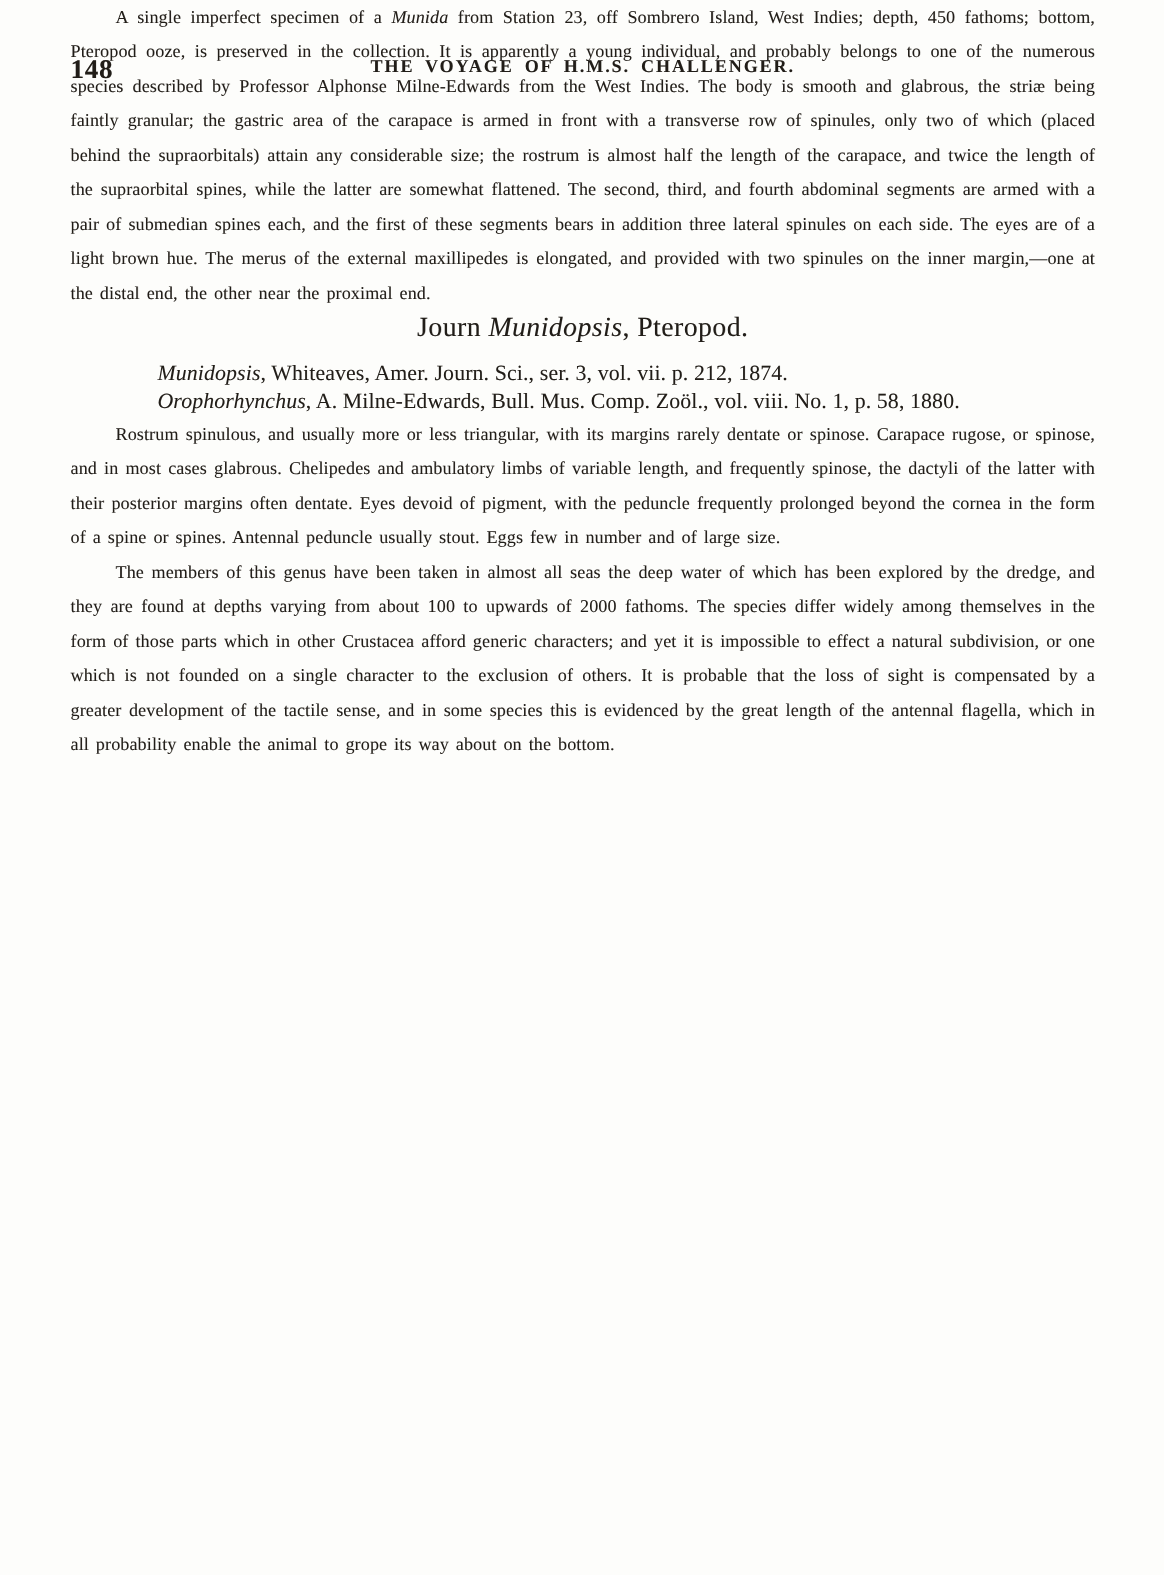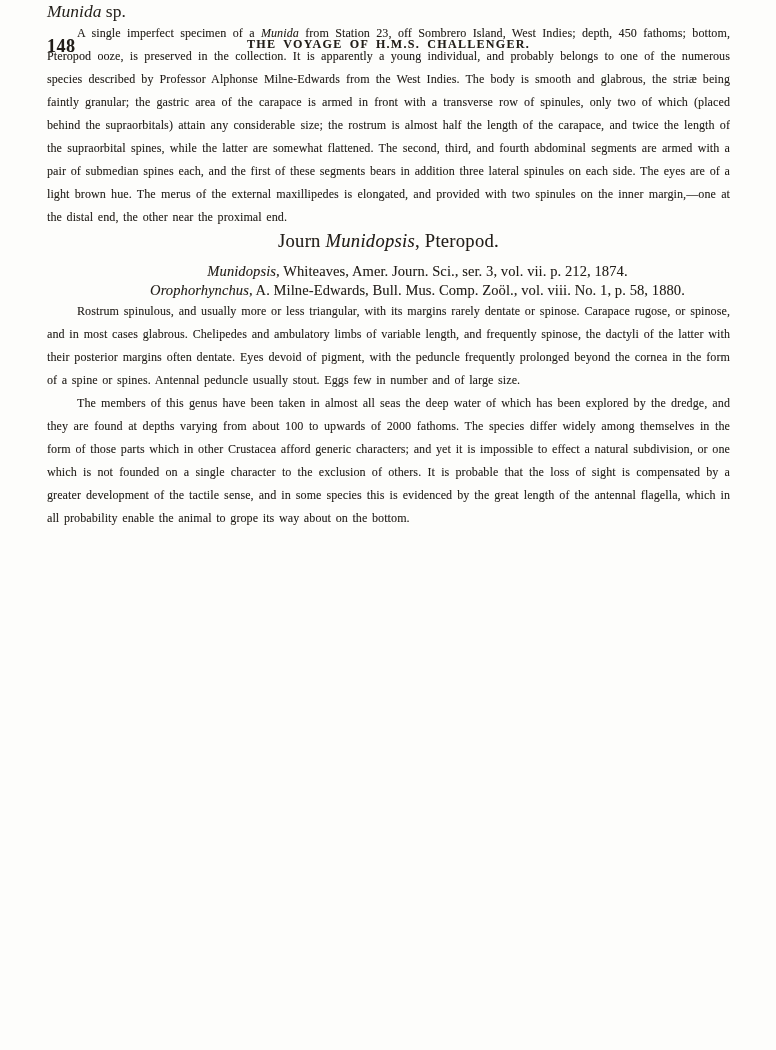--- a/index.html
+++ b/index.html
@@ -63,39 +63,37 @@
     letter-spacing: 0.3px;
     text-shadow: 0.2px 0.2px 0 rgba(20,16,10,0.3);
   }
   .synonymy {
     margin: 9px 0 0 58px;
   }
   .synonymy .syn {
     font-size: 14.5px; line-height: 19px;
     letter-spacing: 0.1px;
     text-shadow: 0.15px 0.15px 0 rgba(20,16,10,0.28);
-    text-align: center;
   }
   .par-diagnosis { margin-top: 22px; }
   .par-distribution { margin-top: 0; }
   em { font-style: italic; }
 </style>
 </head>
 <body>
 
 <div class="page">
 
   <div class="page-header">
     <span class="page-number">148</span>
     <span class="running-title">THE VOYAGE OF H.M.S. CHALLENGER.</span>
   </div>
 
   <div class="content">
 
-    <p class="species-heading"><em>Munida</em><span> sp.</span></p>
 
     <p class="body-par"><span>A single imperfect specimen of a </span><em>Munida</em><span> from Station 23, off Sombrero Island, West Indies; depth, 450 fathoms; bottom, Pteropod ooze, is preserved in the collection. It is apparently a young individual, and probably belongs to one of the numerous species described by Professor Alphonse Milne-Edwards from the West Indies. The body is smooth and glabrous, the striæ being faintly granular; the gastric area of the carapace is armed in front with a transverse row of spinules, only two of which (placed behind the supraorbitals) attain any considerable size; the rostrum is almost half the length of the carapace, and twice the length of the supraorbital spines, while the latter are somewhat flattened. The second, third, and fourth abdominal segments are armed with a pair of submedian spines each, and the first of these segments bears in addition three lateral spinules on each side. The eyes are of a light brown hue. The merus of the external maxillipedes is elongated, and provided with two spinules on the inner margin,—one at the distal end, the other near the proximal end.</span></p>
 
     <p class="genus-heading"><span>Journ </span><em>Munidopsis</em><span>, Pteropod.</span></p>
 
     <div class="synonymy">
       <p class="syn"><em>Munidopsis</em><span>, Whiteaves, Amer. Journ. Sci., ser. 3, vol. vii. p. 212, 1874.</span></p>
       <p class="syn"><em>Orophorhynchus</em><span>, A. Milne-Edwards, Bull. Mus. Comp. Zoöl., vol. viii. No. 1, p. 58, 1880.</span></p>
     </div>
 

